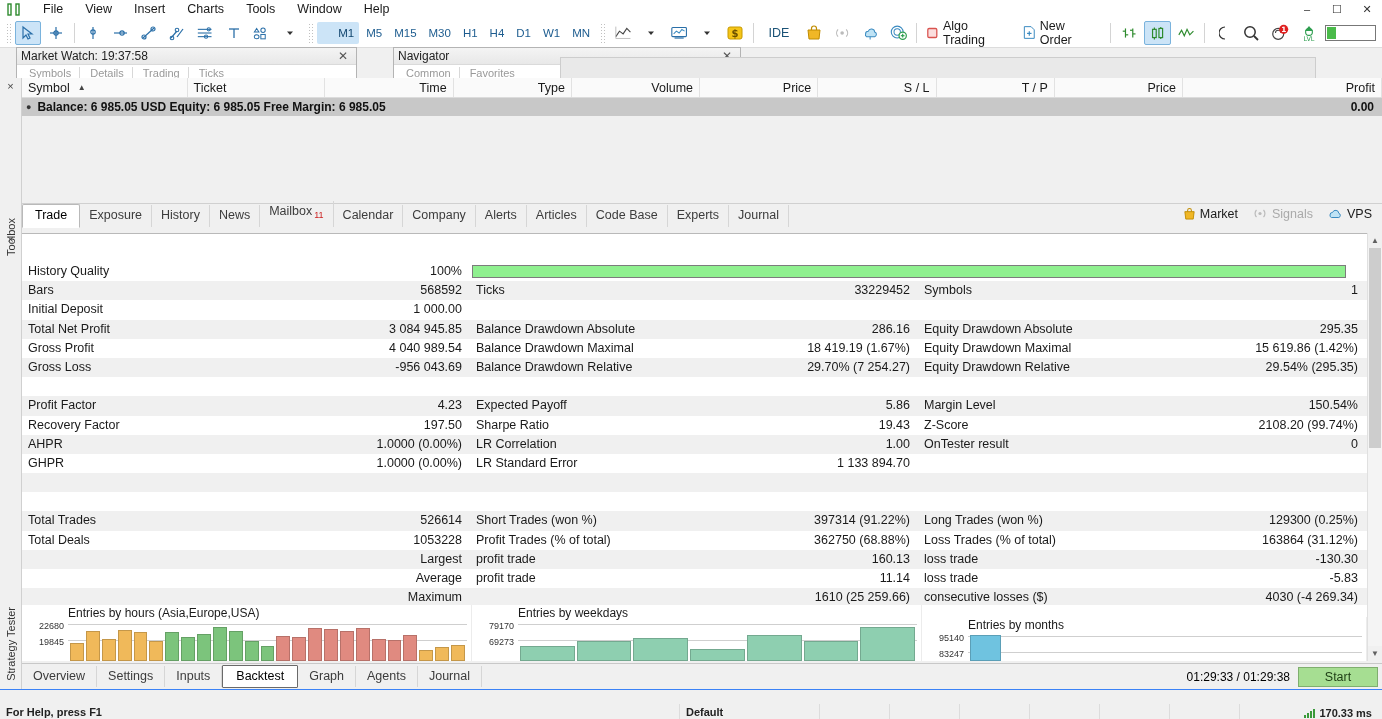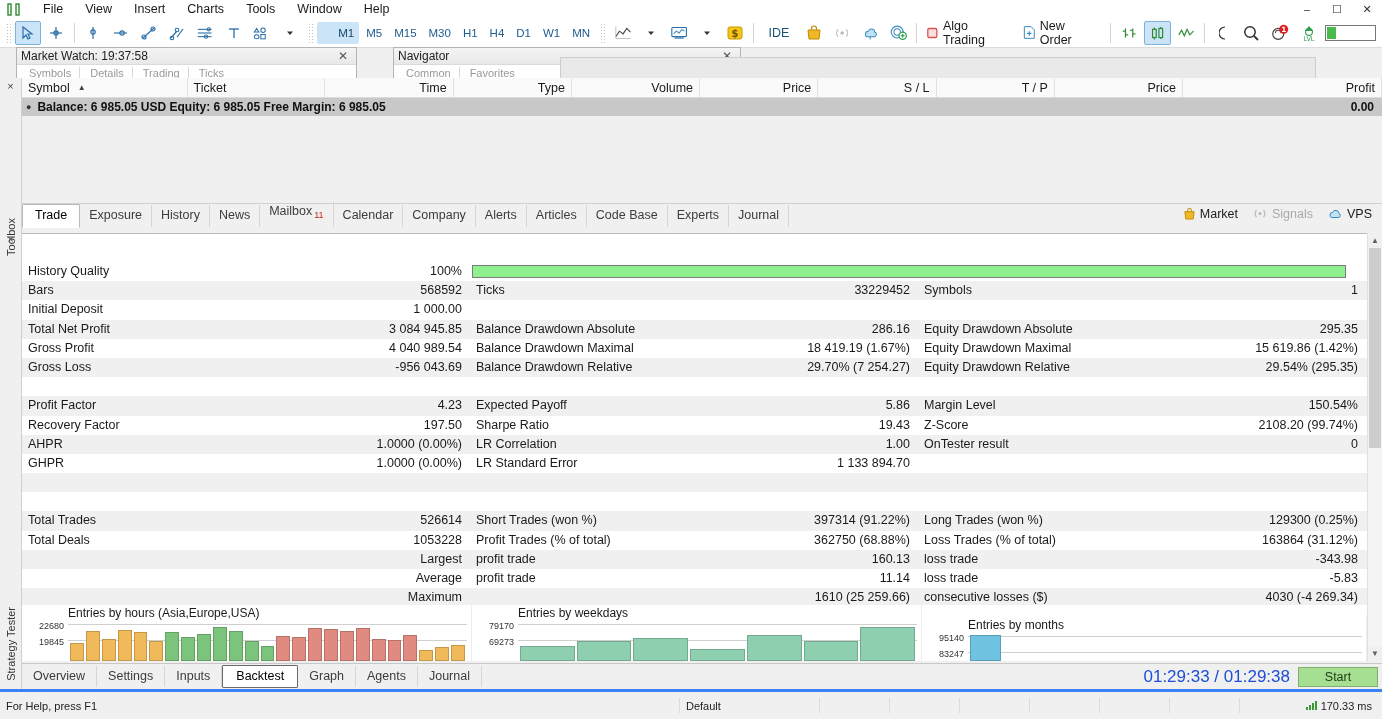--- a/index.html
+++ b/index.html
@@ -114,26 +114,26 @@
           display: flex; align-items: flex-end; gap: 2px; }
   .bar { flex: 1; border: 1px solid rgba(0,0,0,0.18); }
 
   
   .tester-tabs { position: absolute; left: 22px; right: 0; bottom: 30px; height: 26px;
      background: #f0f0f0; border-top: 1px solid #c8c8c8; display: flex; align-items: center; }
   .tt { font-size: 12.5px; color: #3c3c3c; padding: 2px 11px; border-right: 1px solid #d6d6d6;
         line-height: 17px; cursor: default; }
   .tt.active { background: #ffffff; border: 1px solid #6a6a6a; color: #000; padding: 2px 13px; border-radius: 1px; }
   .tt-right { margin-left: auto; display: flex; align-items: center; gap: 8px; padding-right: 4px; }
-  .tt-time { font-size: 17px; color: #1d4ed8; }
+  .tt-time { font-size: 12px; color: #000000; }
   .start-btn { background: #a6de92; border: 1px solid #7fae6e; width: 80px; height: 20px;
      display: flex; align-items: center; justify-content: center; font-size: 12.5px; color: #1d3d14; cursor: default; }
 
   .statusbar { position: absolute; left: 0; right: 0; bottom: 0; height: 30px;
-     background: #f0f0f0; border-top: 3px solid #3b82f6; display: flex; align-items: center; font-size: 11px; color: #222; }
+     background: #f0f0f0; border-top: 1px solid #3b82f6; display: flex; align-items: flex-end; font-size: 11px; color: #222; font-weight: bold; }
   .sb-seg { border-right: 1px solid #dcdcdc; height: 15px; display: flex; align-items: center;
             padding: 0 6px; }
   .sb-help { width: 680px; }
   .sb-pm { width: 140px; }
   .sb-e { width: 70px; }
   .sb-ping { margin-left: auto; display: flex; align-items: center; gap: 4px; padding-right: 10px; }
 
   .pingbars { display: inline-flex; align-items: flex-end; gap: 1px; height: 9px; }
   .pingbars i { width: 2px; background: #3a9a3a; display: block; }
 </style>
@@ -709,21 +709,21 @@
           <div class="ccell">
             <div class="k"></div>
             <div class="v">Largest</div>
           </div>
           <div class="ccell">
             <div class="k">profit trade</div>
             <div class="v">160.13</div>
           </div>
           <div class="ccell">
             <div class="k">loss trade</div>
-            <div class="v">-343.98</div>
+            <div class="v">-130.30</div>
           </div>
         </div>
         <div class="rrow">
           <div class="ccell">
             <div class="k"></div>
             <div class="v">Average</div>
           </div>
           <div class="ccell">
             <div class="k">profit trade</div>
             <div class="v">11.14</div>

